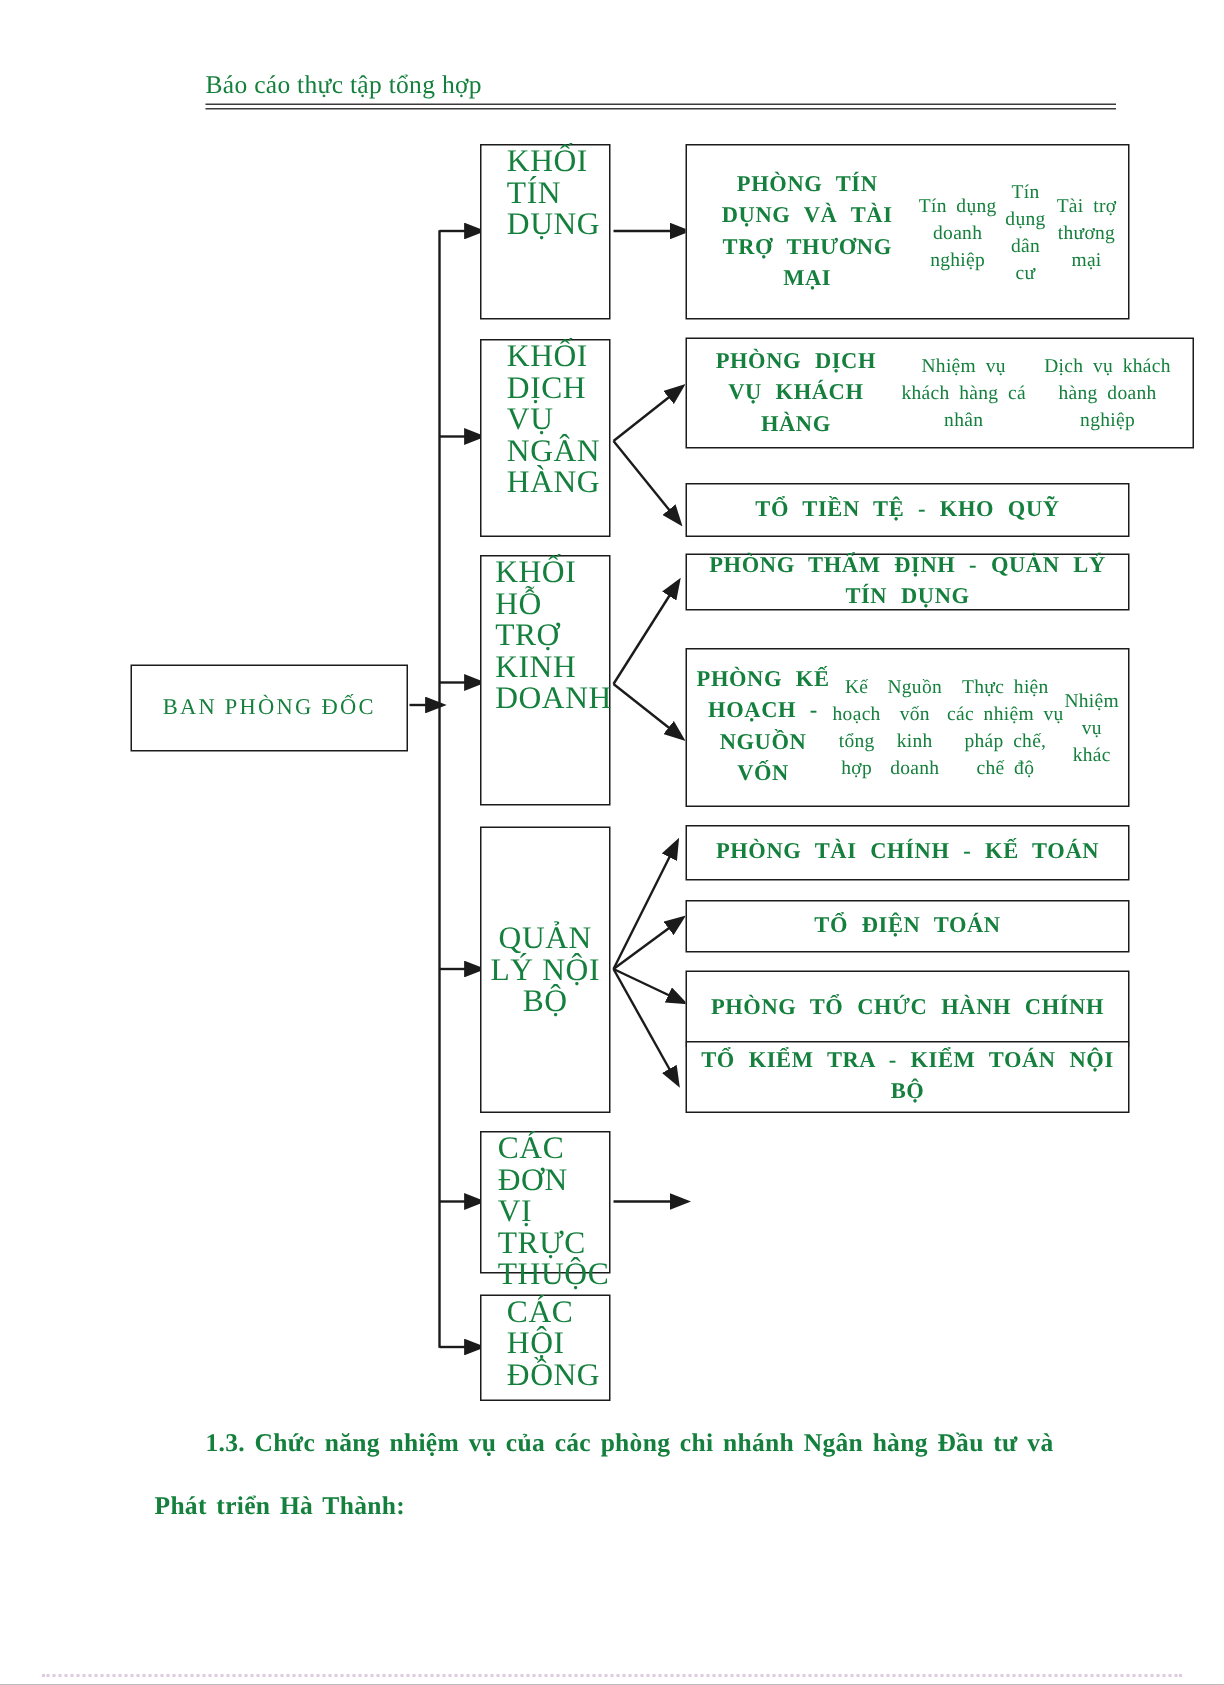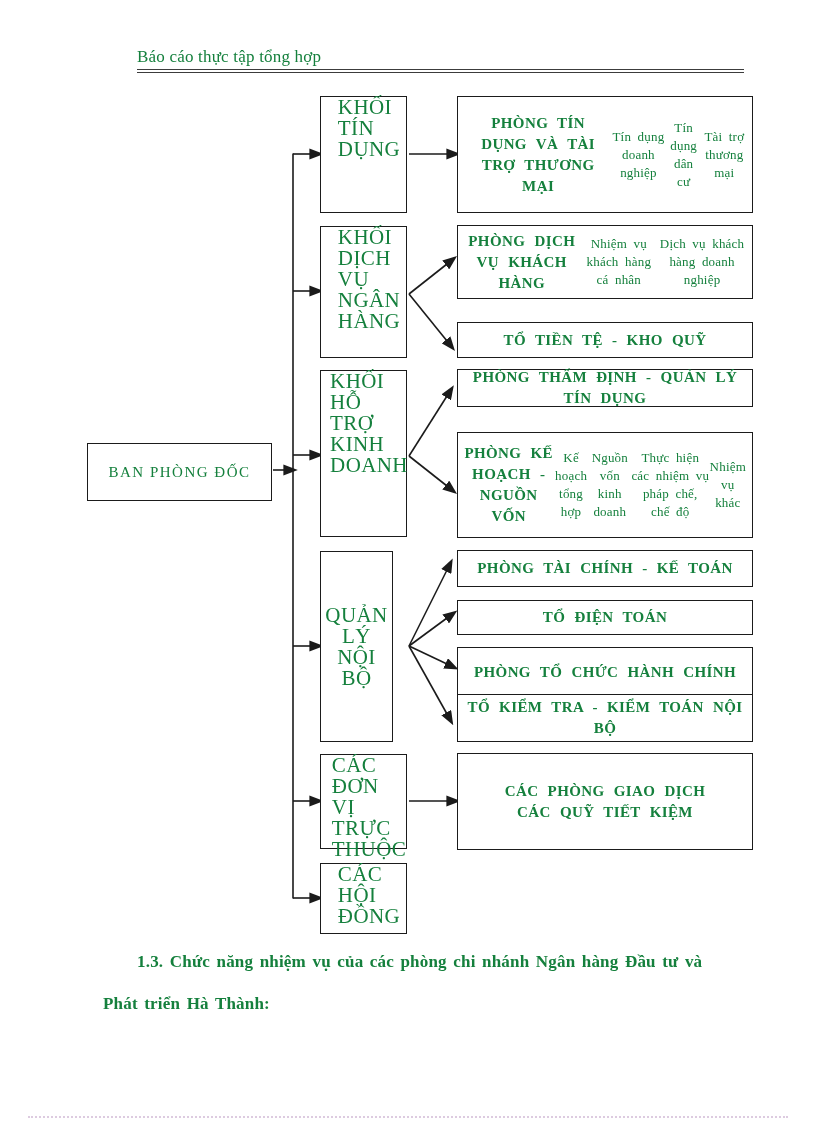--- a/index.html
+++ b/index.html
@@ -114,21 +114,21 @@
 VỤ
 NGÂN
 HÀNG</span>
   </div>
   <div class="box block" style="left:320px;top:370px;width:87px;height:167px;">
     <span>KHỐI
 HỖ TRỢ
 KINH
 DOANH</span>
   </div>
-  <div class="box block center" style="left:320px;top:551px;width:73px;height:191px;">
+  <div class="box block center" style="left:320px;top:551px;width:87px;height:191px;">
     <span>QUẢN
 LÝ NỘI
 BỘ</span>
   </div>
   <div class="box block" style="left:320px;top:754px;width:87px;height:95px;">
     <span>CÁC
 ĐƠN VỊ
 TRỰC
 THUỘC</span>
   </div>
@@ -138,21 +138,21 @@
 ĐỒNG</span>
   </div>
 
   <div class="box dept" style="left:457px;top:96px;width:296px;height:117px;">
     <div class="dept-title">PHÒNG TÍN DỤNG VÀ TÀI TRỢ THƯƠNG MẠI</div>
     <div class="dept-item">Tín dụng doanh nghiệp</div>
     <div class="dept-item">Tín dụng dân cư</div>
     <div class="dept-item">Tài trợ thương mại</div>
   </div>
 
-  <div class="box dept" style="left:457px;top:225px;width:296px;height:74px;">
+  <div class="box dept" style="left:457px;top:225px;width:339px;height:74px;">
     <div class="dept-title">PHÒNG DỊCH VỤ KHÁCH HÀNG</div>
     <div class="dept-item">Nhiệm vụ khách hàng cá nhân</div>
     <div class="dept-item">Dịch vụ khách hàng doanh nghiệp</div>
   </div>
 
   <div class="box dept" style="left:457px;top:322px;width:296px;height:36px;">
     <div class="dept-title">TỔ TIỀN TỆ - KHO QUỸ</div>
   </div>
 
   <div class="box dept" style="left:457px;top:369px;width:296px;height:38px;">
@@ -176,22 +176,18 @@
   </div>
 
   <div class="box dept" style="left:457px;top:647px;width:296px;height:51px;">
     <div class="dept-title">PHÒNG TỔ CHỨC HÀNH CHÍNH</div>
   </div>
 
   <div class="box dept" style="left:457px;top:694px;width:296px;height:48px;">
     <div class="dept-title">TỔ KIỂM TRA - KIỂM TOÁN NỘI BỘ</div>
   </div>
 
-  <div class="box dept" style="left:457px;top:753px;width:296px;height:97px;">
-    <div class="dept-title">CÁC PHÒNG GIAO DỊCH
-CÁC QUỸ TIẾT KIỆM</div>
-  </div>
 
   <div class="caption">1.3. Chức năng nhiệm vụ của các phòng chi nhánh Ngân hàng Đầu tư và Phát triển Hà Thành:</div>
 
   <div class="footer-dots"></div>
 
 </div>
 
 </body></html>

